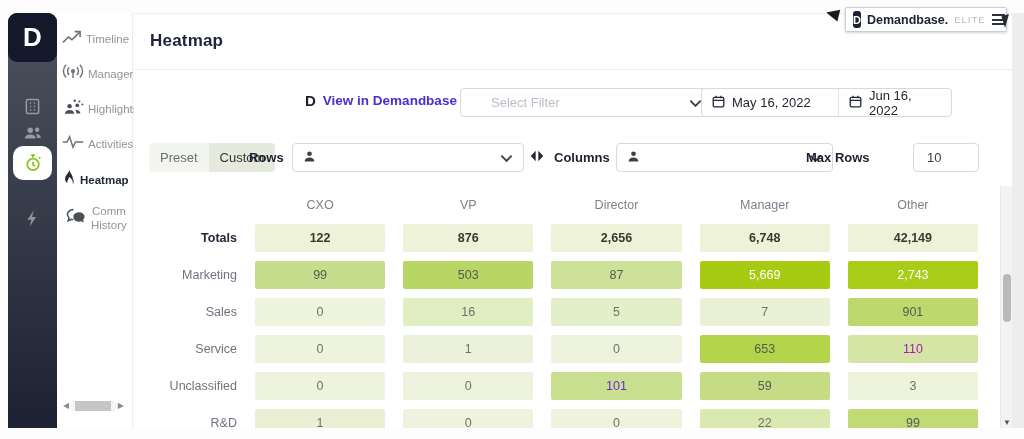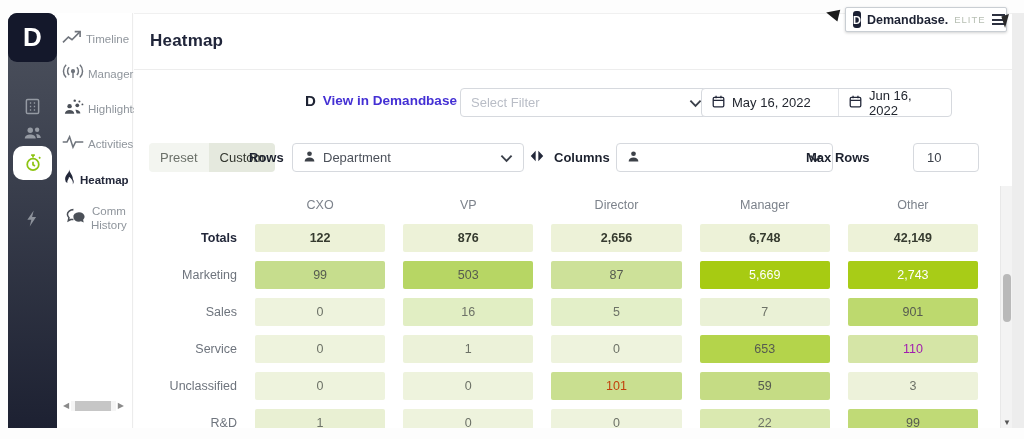--- a/index.html
+++ b/index.html
@@ -35,21 +35,21 @@
   .pg-title { position:absolute; left:16px; top:17px; font-size:17px; font-weight:bold; color:#20253a; letter-spacing:.2px; }
   .hdr-divider { position:absolute; left:0; right:0; top:55px; height:1px; background:#ededed; }
 
   
   .view-link { position:absolute; left:171px; top:78px; display:flex; align-items:center; gap:7px; cursor:pointer; }
   .view-link .dglyph { font-weight:bold; font-size:15px; color:#1d2233; }
   .view-link .txt { font-size:13.5px; font-weight:bold; color:#4430d4; }
   .combo { position:absolute; height:29px; border:1px solid #d6d9de; border-radius:4px; background:#fff;
            display:flex; align-items:center; padding:0 10px; gap:7px; cursor:pointer; }
   .filter-combo { left:326px; top:74px; width:253px; }
-  .placeholder { font-size:13px; color:#b9bdc6; flex:1; }
+  .placeholder { font-size:13px; color:#b9bdc6; flex:1;margin-left:20px; }
   .chev { flex:none; margin-left:auto; }
   .dates { position:absolute; left:567px; top:74px; width:251px; height:29px; border:1px solid #d6d9de; border-radius:4px; display:flex; background:#fff; }
   .date-seg { display:flex; align-items:center; gap:7px; padding:0 10px; font-size:13px; color:#22262f; cursor:pointer; }
   .date-seg.first { width:141px; border-right:1px solid #e2e4e8; }
 
   
   .seg { position:absolute; left:15px; top:129px; height:29px; display:flex; border-radius:4px; overflow:hidden; }
   .seg .opt { padding:0 11px; font-size:13px; line-height:29px; background:#f3f5f0; color:#6b7069; cursor:pointer; }
   .seg .opt.sel { background:#e5e9de; color:#33372f; }
   .ctl-label { position:absolute; top:136px; font-size:13px; font-weight:bold; color:#1c212e; }
@@ -230,21 +230,20 @@
       <span class="opt">Preset</span>
       <span class="opt sel">Custom</span>
     </div>
     <span class="ctl-label rows-label">Rows</span>
     <div class="combo rows-combo">
       <span>
         <svg width="13" height="13" viewBox="0 0 16 16" fill="#3c4148">
             <circle cx="8" cy="4.6" r="2.9"></circle>
             <path d="M2 14c0-3.2 2.8-4.9 6-4.9s6 1.7 6 4.9z"></path>
           </svg></span>
-      <span class="cval">Department</span>
       <span class="chev">
         <svg width="13" height="9" viewBox="0 0 14 9" fill="none" stroke="#3a3f49" stroke-width="2">
             <path d="M1.5 1.5 7 7l5.5-5.5"></path>
           </svg></span>
     </div>
     <span class="swap">
       <svg width="16" height="14" viewBox="0 0 18 14" fill="#23283a">
           <path d="M7.5 1 2 7l5.5 6zM10.5 1 16 7l-5.5 6z"></path>
         </svg></span>
     <span class="ctl-label cols-label">Columns</span>
@@ -289,21 +288,21 @@
         <div class="hm-cell" style="background:#bdd96e;color:#565b50">901</div>
         <div class="hm-label">Service</div>
         <div class="hm-cell" style="background:#eef3dd;color:#6d7267">0</div>
         <div class="hm-cell" style="background:#ecf2d9;color:#6d7267">1</div>
         <div class="hm-cell" style="background:#eef3dd;color:#6d7267">0</div>
         <div class="hm-cell" style="background:#b4d44b;color:#565b50">653</div>
         <div class="hm-cell" style="background:#d5e5a6;color:#a21caf">110</div>
         <div class="hm-label">Unclassified</div>
         <div class="hm-cell" style="background:#eef3dd;color:#6d7267">0</div>
         <div class="hm-cell" style="background:#eef3dd;color:#6d7267">0</div>
-        <div class="hm-cell" style="background:#c9df90;color:#c2410c">101</div>
+        <div class="hm-cell" style="background:#c9df90;color:#6d28d9">101</div>
         <div class="hm-cell" style="background:#c5dc84;color:#565b50">59</div>
         <div class="hm-cell" style="background:#edf2da;color:#6d7267">3</div>
         <div class="hm-label">R&amp;D</div>
         <div class="hm-cell" style="background:#e9f0d3;color:#6d7267">1</div>
         <div class="hm-cell" style="background:#eef3dd;color:#6d7267">0</div>
         <div class="hm-cell" style="background:#eef3dd;color:#6d7267">0</div>
         <div class="hm-cell" style="background:#dae9b0;color:#6d7267">22</div>
         <div class="hm-cell" style="background:#c0da76;color:#565b50">99</div>
       </div>
 

